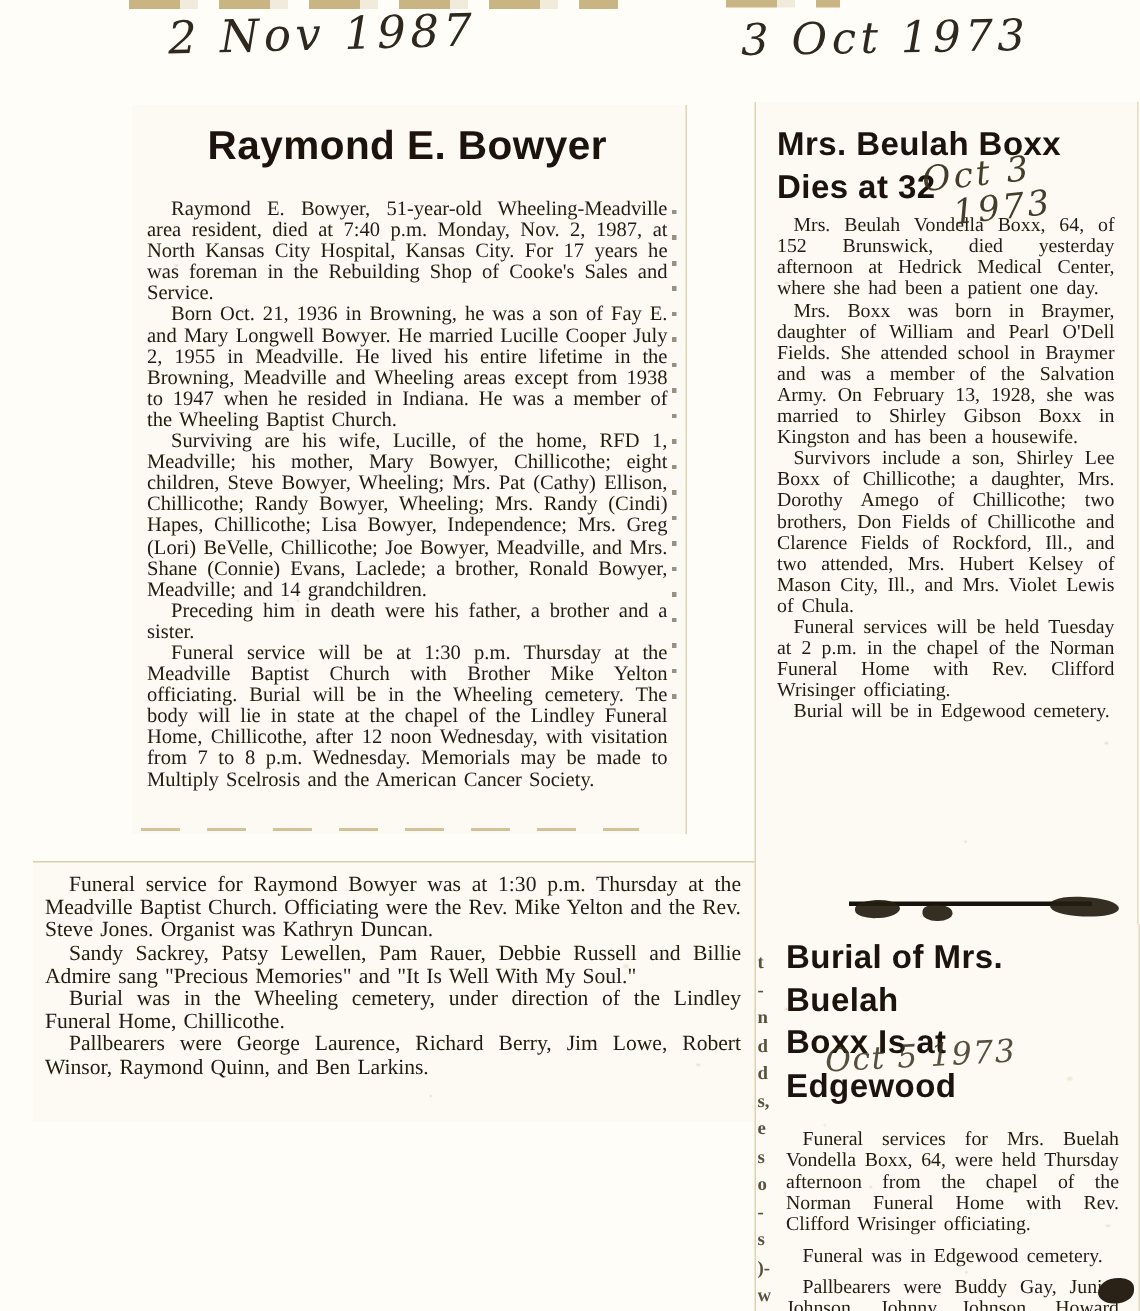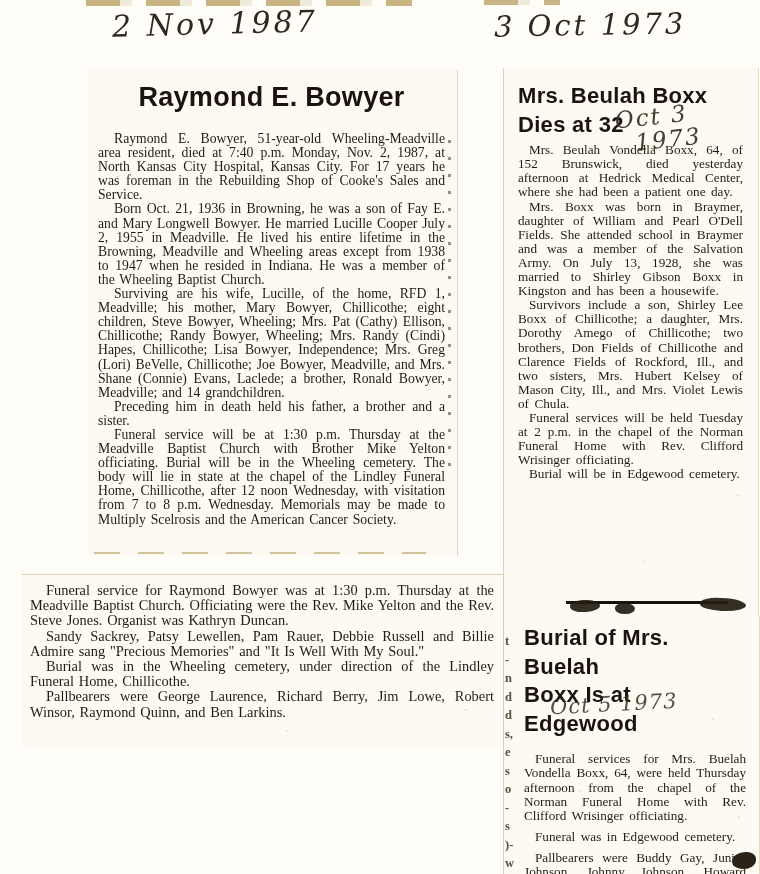--- a/index.html
+++ b/index.html
@@ -85,21 +85,21 @@
   <div class="strip strip-b"></div>
 
   <div class="hand hand-tl">2 Nov 1987</div>
   <div class="hand hand-tr">3 Oct 1973</div>
 
   <div class="paper clip-a">
     <h1 class="headline h-a">Raymond E. Bowyer</h1>
     <p class="body-par">Raymond E. Bowyer, 51-year-old Wheeling-Meadville area resident, died at 7:40 p.m. Monday, Nov. 2, 1987, at North Kansas City Hospital, Kansas City. For 17 years he was foreman in the Rebuilding Shop of Cooke's Sales and Service.</p>
     <p class="body-par">Born Oct. 21, 1936 in Browning, he was a son of Fay E. and Mary Longwell Bowyer. He married Lucille Cooper July 2, 1955 in Meadville. He lived his entire lifetime in the Browning, Meadville and Wheeling areas except from 1938 to 1947 when he resided in Indiana. He was a member of the Wheeling Baptist Church.</p>
     <p class="body-par">Surviving are his wife, Lucille, of the home, RFD 1, Meadville; his mother, Mary Bowyer, Chillicothe; eight children, Steve Bowyer, Wheeling; Mrs. Pat (Cathy) Ellison, Chillicothe; Randy Bowyer, Wheeling; Mrs. Randy (Cindi) Hapes, Chillicothe; Lisa Bowyer, Independence; Mrs. Greg (Lori) BeVelle, Chillicothe; Joe Bowyer, Meadville, and Mrs. Shane (Connie) Evans, Laclede; a brother, Ronald Bowyer, Meadville; and 14 grandchildren.</p>
-    <p class="body-par">Preceding him in death held his father, a brother and a sister.</p>
+    <p class="body-par">Preceding him in death were his father, a brother and a sister.</p>
     <p class="body-par">Funeral service will be at 1:30 p.m. Thursday at the Meadville Baptist Church with Brother Mike Yelton officiating. Burial will be in the Wheeling cemetery. The body will lie in state at the chapel of the Lindley Funeral Home, Chillicothe, after 12 noon Wednesday, with visitation from 7 to 8 p.m. Wednesday. Memorials may be made to Multiply Scelrosis and the American Cancer Society.</p>
     <div class="speck-col"></div>
     <div class="dash-bottom"></div>
   </div>
 
   <div class="paper clip-b">
     <p class="body-par">Funeral service for Raymond Bowyer was at 1:30 p.m. Thursday at the Meadville Baptist Church. Officiating were the Rev. Mike Yelton and the Rev. Steve Jones. Organist was Kathryn Duncan.</p>
     <p class="body-par">Sandy Sackrey, Patsy Lewellen, Pam Rauer, Debbie Russell and Billie Admire sang "Precious Memories" and "It Is Well With My Soul."</p>
     <p class="body-par">Burial was in the Wheeling cemetery, under direction of the Lindley Funeral Home, Chillicothe.</p>
     <p class="body-par">Pallbearers were George Laurence, Richard Berry, Jim Lowe, Robert Winsor, Raymond Quinn, and Ben Larkins.</p>
@@ -109,22 +109,22 @@
   <div class="paper clip-c">
     <h2 class="headline h-cd">
       <span>Mrs. Beulah Boxx</span><br>
       <span>Dies at 32</span>
     </h2>
     <div class="hand hand-c">
       <span>Oct 3</span><br>
       <span style="margin-left:18px;">1973</span>
     </div>
     <p class="body-par">Mrs. Beulah Vondella Boxx, 64, of 152 Brunswick, died yesterday afternoon at Hedrick Medical Center, where she had been a patient one day.</p>
-    <p class="body-par">Mrs. Boxx was born in Braymer, daughter of William and Pearl O'Dell Fields. She attended school in Braymer and was a member of the Salvation Army. On July 13, 1928, she was married to Shirley Gibson Boxx in Kingston and has been a housewife.</p>
-    <p class="body-par">Survivors include a son, Shirley Lee Boxx of Chillicothe; a daughter, Mrs. Dorothy Amego of Chillicothe; two brothers, Don Fields of Chillicothe and Clarence Fields of Rockford, Ill., and two sisters, Mrs. Hubert Kelsey of Mason City, Ill., and Mrs. Violet Lewis of Chula.</p>
+    <p class="body-par">Mrs. Boxx was born in Braymer, daughter of William and Pearl O'Dell Fields. She attended school in Braymer and was a member of the Salvation Army. On February 13, 1928, she was married to Shirley Gibson Boxx in Kingston and has been a housewife.</p>
+    <p class="body-par">Survivors include a son, Shirley Lee Boxx of Chillicothe; a daughter, Mrs. Dorothy Amego of Chillicothe; two brothers, Don Fields of Chillicothe and Clarence Fields of Rockford, Ill., and two attended, Mrs. Hubert Kelsey of Mason City, Ill., and Mrs. Violet Lewis of Chula.</p>
     <p class="body-par">Funeral services will be held Tuesday at 2 p.m. in the chapel of the Norman Funeral Home with Rev. Clifford Wrisinger officiating.</p>
     <p class="body-par">Burial will be in Edgewood cemetery.</p>
     <div class="print-rule-c"></div>
   </div>
 
   <div class="smudge smudge-1"></div>
   <div class="smudge smudge-2"></div>
   <div class="smudge smudge-3"></div>
 
   <div class="paper clip-d">

